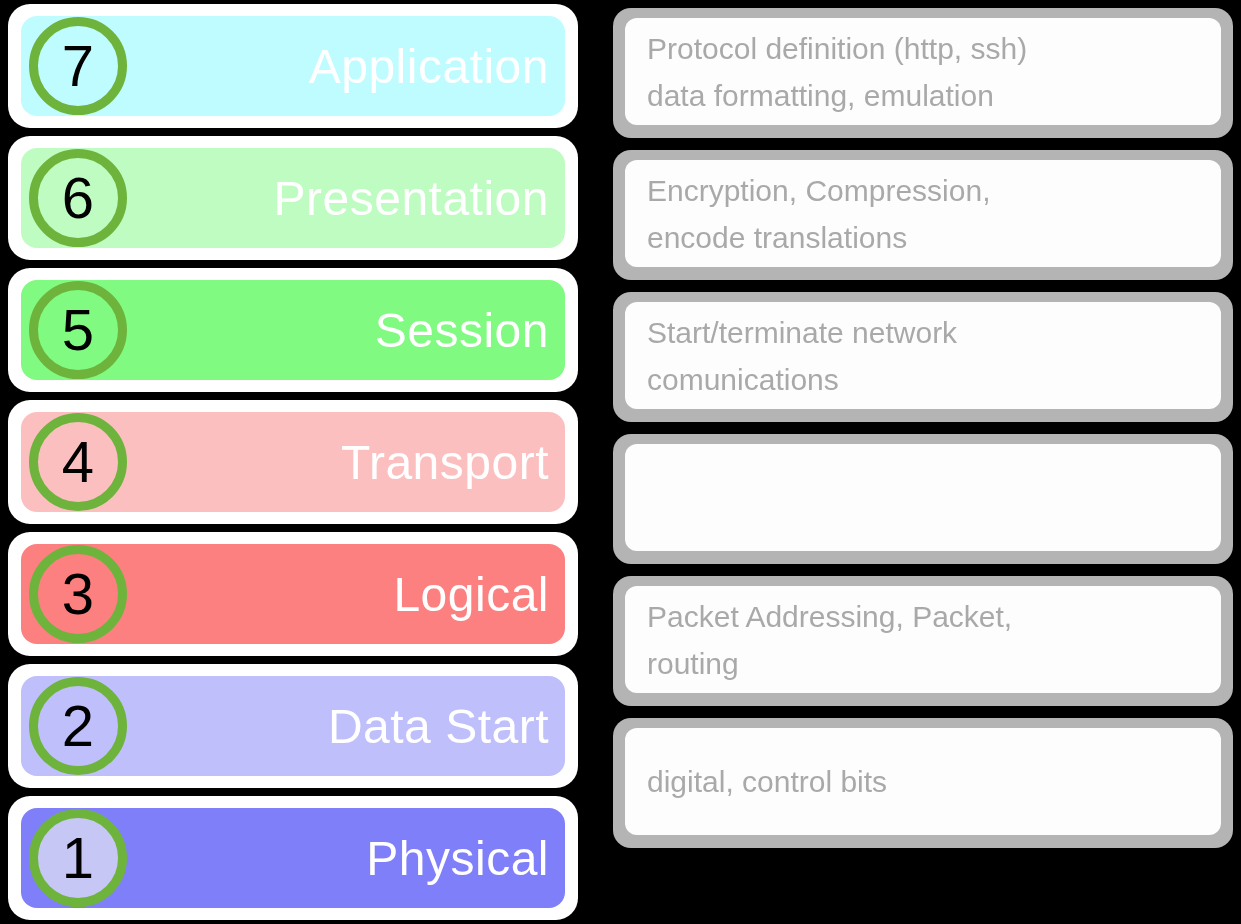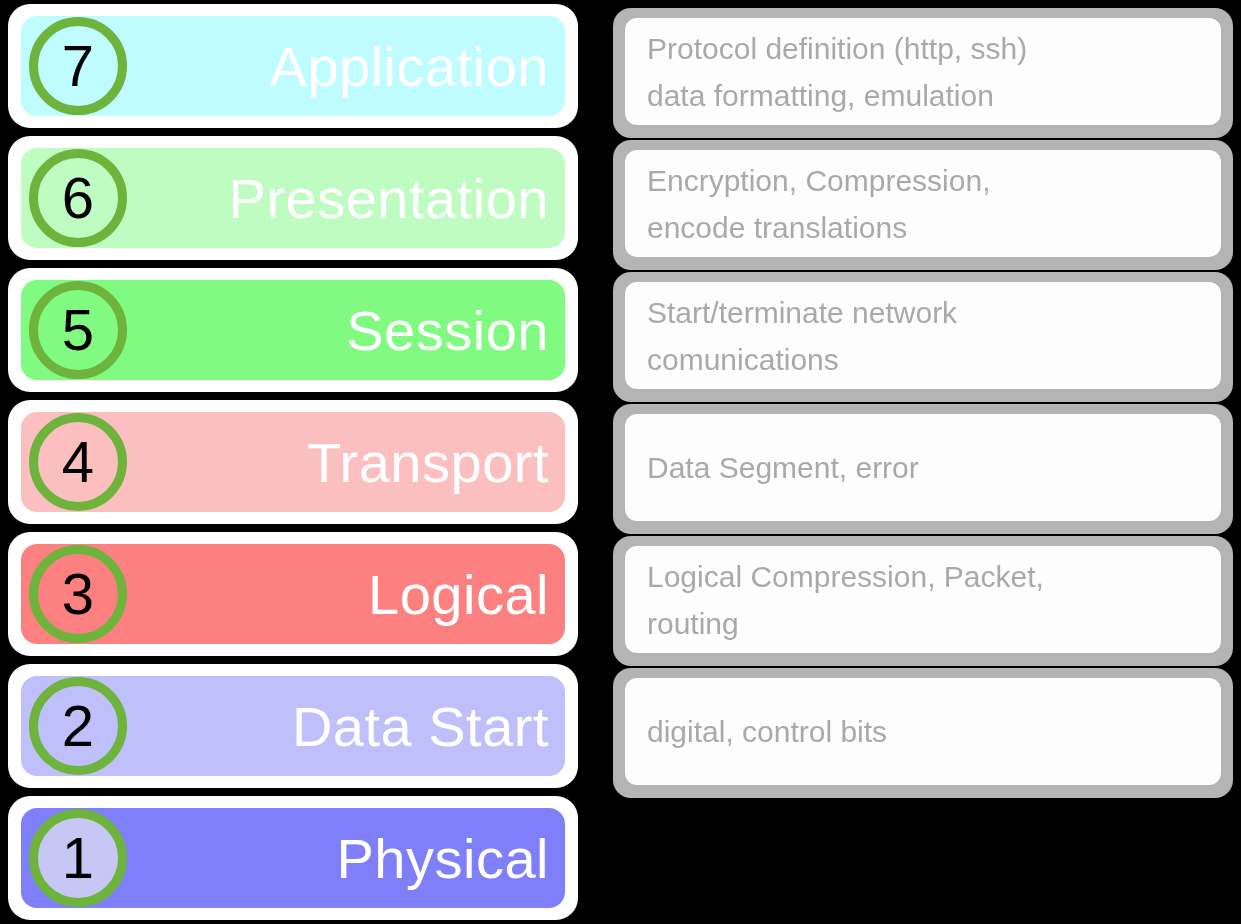--- a/index.html
+++ b/index.html
@@ -15,24 +15,24 @@
   .bar{
     margin:12px 13px;height:100px;border-radius:16px;
     display:flex;align-items:center;box-sizing:border-box;
   }
   .circle{
     width:98px;height:98px;margin-left:8px;flex:0 0 auto;
     border:9px solid #6eb43c;border-radius:50%;box-sizing:border-box;
     display:flex;align-items:center;justify-content:center;
   }
   .num{font-size:58px;color:#000;line-height:1;}
-  .lname{flex:1;text-align:right;padding-right:16px;color:#fff;font-size:56px;letter-spacing:0.5px;}
+  .lname{flex:1;text-align:right;padding-right:16px;color:#fff;font-size:48px;letter-spacing:0.5px;}
 
   
-  .col-right{position:absolute;left:613px;top:8px;width:620px;display:flex;flex-direction:column;gap:2px;}
+  .col-right{position:absolute;left:613px;top:8px;width:620px;display:flex;flex-direction:column;gap:12px;}
   .rrow{height:130px;background:#b4b4b4;border-radius:18px;box-sizing:border-box;}
   .rinner{
     margin:10px 12px 13px 12px;height:107px;background:#fdfdfd;border-radius:12px;
     display:flex;flex-direction:column;justify-content:center;
     padding-left:22px;box-sizing:border-box;
   }
   .desc{color:#a9a9a9;font-size:30px;line-height:47px;}
 </style>
 </head>
 <body>
@@ -131,29 +131,28 @@
         <div class="desc">
           <div>Start/terminate network</div>
           <div>comunications</div>
         </div>
       </div>
     </div>
 
     <div class="rrow">
       <div class="rinner">
         <div class="desc">
-          <div>Data Segment, error</div>
         </div>
       </div>
     </div>
 
     <div class="rrow">
       <div class="rinner">
         <div class="desc">
-          <div>Logical Compression, Packet,</div>
+          <div>Packet Addressing, Packet,</div>
           <div>routing</div>
         </div>
       </div>
     </div>
 
 
     <div class="rrow">
       <div class="rinner">
         <div class="desc">
           <div>digital, control bits</div>

